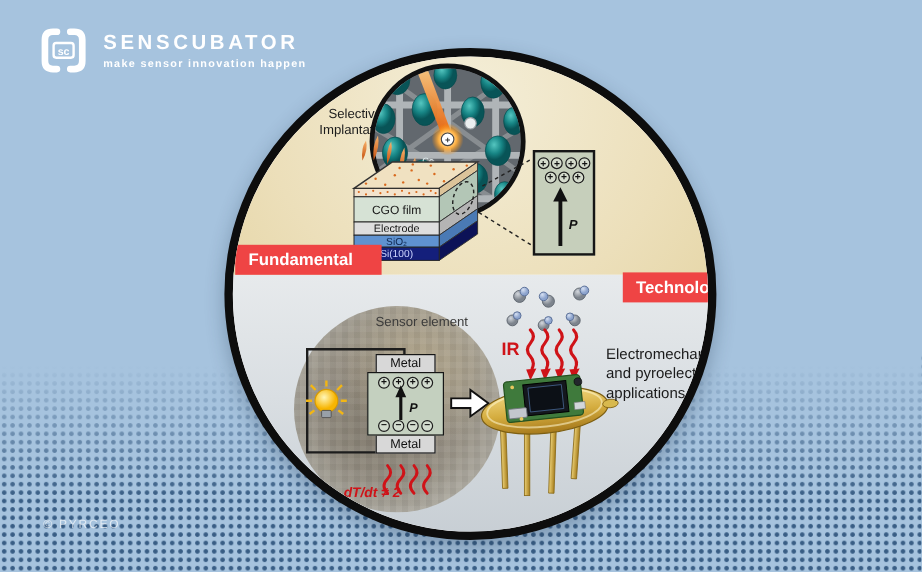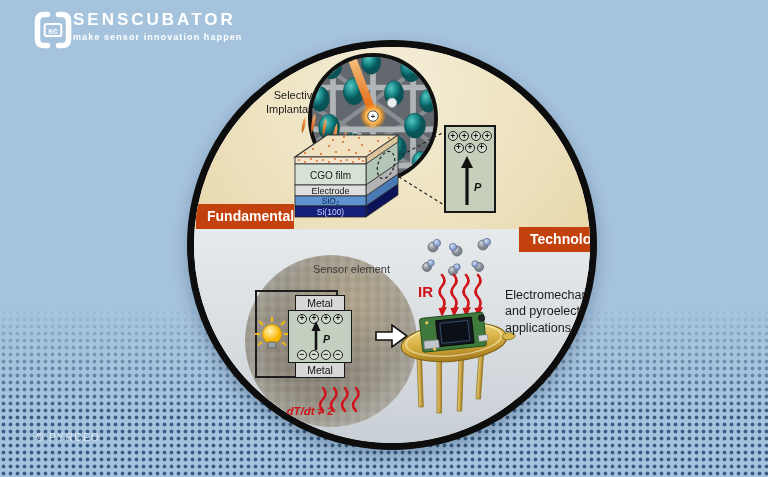--- a/index.html
+++ b/index.html
@@ -11,40 +11,40 @@
     position:absolute; left:0; right:0; top:295px; bottom:0;
     background-image: radial-gradient(rgba(38,76,117,0.85) 1.5px, rgba(38,76,117,0.35) 2px, transparent 2.3px);
     background-size:7px 7px;
   }
   .dots-fade {
     position:absolute; left:0; right:0; top:295px; height:120px;
     background:linear-gradient(180deg,#a6c3de 8%, rgba(166,195,222,0) 100%);
   }
 
   
-  .brand { position:absolute; left:33px; top:10px; display:flex; align-items:flex-start; gap:0; color:#fff; }
+  .brand { position:absolute; left:33px; top:22px; display:flex; align-items:center; gap:13px; color:#fff; }
   .brand-icon { width:40px; height:40px; }
   .brand-name { font-size:17px; font-weight:bold; letter-spacing:3px; }
   .brand-tagline { font-size:9px; font-weight:bold; letter-spacing:1.1px; margin-top:2px; }
 
   .watermark { position:absolute; left:36px; top:432px; color:rgba(255,255,255,0.65); font-size:10px; letter-spacing:1.5px; }
 
   
   .circle {
     position:absolute; left:187px; top:40px; width:410px; height:410px;
     border-radius:50%; border:7px solid #0d0d0d; overflow:hidden;
     background:#fff; box-shadow:0 6px 16px rgba(25,45,70,0.3);
   }
   .half-top { position:absolute; left:0; top:0; width:100%; height:182px;
     background:radial-gradient(circle at 50% 20%, #f4eed8 0%, #ecdfba 70%, #e7d8ab 100%); }
   .half-bottom { position:absolute; left:0; top:182px; width:100%; height:228px;
     background:linear-gradient(180deg,#e7eaec 0%, #d9dee2 45%, #c6cdd3 100%); }
 
-  .section-tag { position:absolute; background:#c2410c; color:#fff; font-weight:bold;
-    font-size:14px; padding:4px 0 5px 11px; }
+  .section-tag { position:absolute; background:#ef4444; color:#fff; font-weight:bold;
+    font-size:14px; padding:4px 24px 5px 11px; }
   .tag-fundamental { left:2px; top:157px; }
   .tag-technology { left:325px; top:180px; }
 
   .ml { white-space:pre-line; }
 
   
   .crystal { position:absolute; left:114px; top:6px; width:130px; height:130px;
     border-radius:50%; border:4px solid #101010; overflow:hidden; background:#62686e; }
   .impl-label { position:absolute; left:42px; top:42px; width:120px; text-align:center;
     font-size:11px; color:#1c1c1c; line-height:1.25; }
@@ -74,21 +74,21 @@
   }
   .wafer::after { content:""; position:absolute; inset:0; border-radius:50%;
     background-image:repeating-linear-gradient(0deg, rgba(255,255,255,0.05) 0 5px, transparent 5px 10px),
                      repeating-linear-gradient(90deg, rgba(0,0,0,0.05) 0 5px, transparent 5px 10px); }
 
   .sensor-label { position:absolute; left:74px; top:216px; width:122px; text-align:right;
     font-size:11px; color:#3b3b3b; }
 
   .circuit-svg { position:absolute; left:0; top:0; }
 
-  .stack { position:absolute; left:94px; top:248px; width:64px; }
+  .stack { position:absolute; left:112px; top:248px; width:64px; }
   .metal { width:50px; height:16px; margin:0 auto; background:#d8d8d8; border:1.5px solid #161616;
     display:flex; align-items:center; justify-content:center; font-size:10.5px; color:#111; }
   .pyro-body { width:64px; height:53px; background:#c4d0bf; border:1.5px solid #161616;
     margin:-1px 0; position:relative; display:flex; flex-direction:column; align-items:center; justify-content:space-between; }
   .pyro-row { display:flex; gap:2px; padding:2.5px 0; }
   .pyro-arrow { position:absolute; left:14px; top:9px; }
 
   .heat-waves { position:absolute; left:123px; top:338px; }
   .heat-eq { position:absolute; left:60px; top:358px; width:112px; text-align:center;
     color:#cf1318; font-size:11.5px; font-weight:bold; font-style:italic; }

